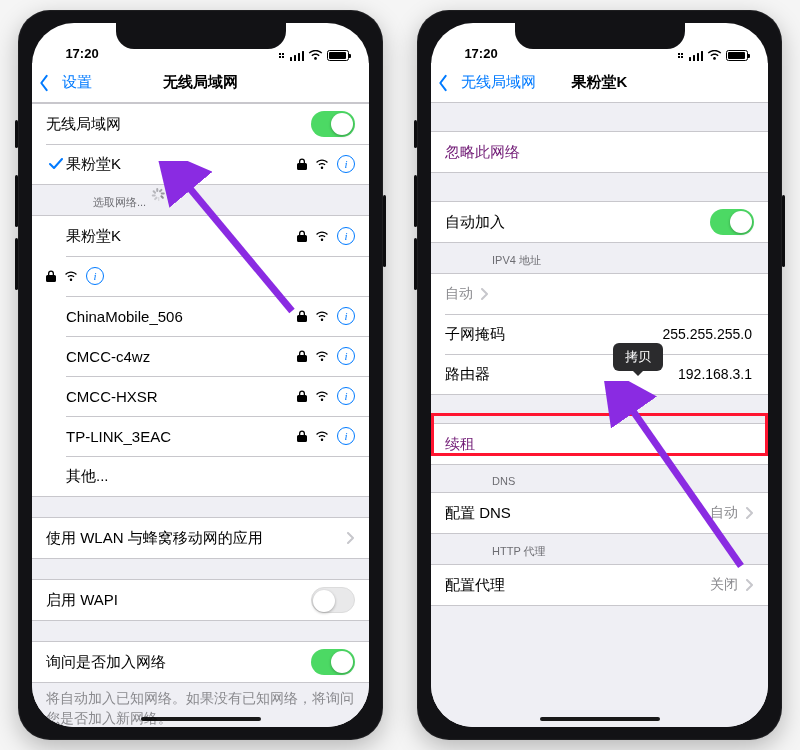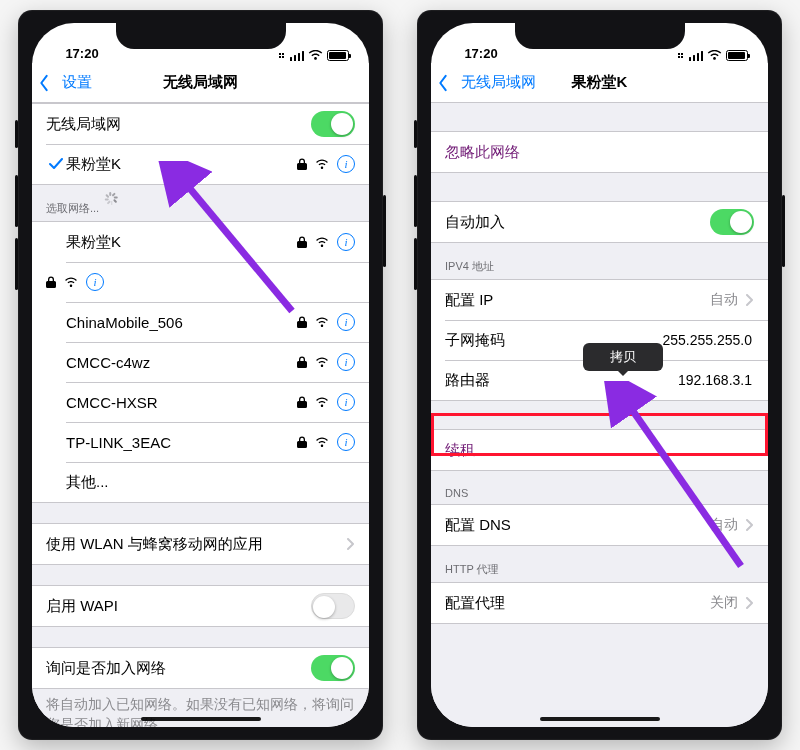--- a/index.html
+++ b/index.html
@@ -1,17 +1,17 @@
 <!DOCTYPE html>
 <html><head>
 <meta charset="utf-8">
 <style>
   * { box-sizing: border-box; margin: 0; padding: 0; }
   body { background: #f5f5f5; font-family: -apple-system, "Helvetica Neue", Arial, sans-serif; width: 800px; height: 750px; position: relative; }
-  .phone { position: absolute; width: 365px; height: 730px; background: #121215; border-radius: 14px; box-shadow: 0 8px 24px rgba(0,0,0,.25), inset 0 0 2px rgba(255,255,255,.2); }
+  .phone { position: absolute; width: 365px; height: 730px; background: #121215; border-radius: 32px; box-shadow: 0 8px 24px rgba(0,0,0,.25), inset 0 0 2px rgba(255,255,255,.2); }
   .phone1 { left: 18px; top: 10px; }
   .phone2 { left: 417px; top: 10px; }
   .side-btn { position: absolute; background: #0c0c0e; border-radius: 3px; }
   .sb-left1 { left: -3px; top: 110px; width: 3px; height: 28px; }
   .sb-left2 { left: -3px; top: 165px; width: 3px; height: 52px; }
   .sb-left3 { left: -3px; top: 228px; width: 3px; height: 52px; }
   .sb-right { right: -3px; top: 185px; width: 3px; height: 72px; }
   .screen { position: absolute; left: 14px; right: 14px; top: 13px; bottom: 13px; background: #fff; border-radius: 42px; overflow: hidden; }
   .notch { position: absolute; top: 0; left: 50%; transform: translateX(-50%); width: 170px; height: 26px; background: #121215; border-bottom-left-radius: 18px; border-bottom-right-radius: 18px; z-index: 50; }
   .status-bar { height: 40px; display: flex; align-items: flex-end; padding: 0 20px 2px; font-size: 13px; font-weight: 600; color: #000; }
@@ -32,21 +32,21 @@
   .batt i { position:absolute; left:1px; top:1px; bottom:1px; width: 85%; background:#000; border-radius:1px; }
   .nav-bar { height: 40px; border-bottom: .5px solid #c8c7cc; display:flex; align-items:center; position:relative; background:#f8f8f8; }
   .phone2 .nav-bar, .phone1 .nav-bar { background:#fff; }
   .nav-back { display:flex; align-items:center; color:#007aff; font-size:15px; padding-left:6px; gap:12px; }
   .chev-l { width:12px; height:18px; }
   .nav-title { position:absolute; left:0; right:0; text-align:center; font-size:15px; font-weight:600; color:#000; pointer-events:none; }
   .content { position:absolute; top: 80px; left:0; right:0; bottom:0; overflow:hidden; background:#efeff4; }
   .group { background:#fff; border-top:.5px solid #c8c7cc; border-bottom:.5px solid #c8c7cc; }
   .gap { height: 28px; }
   .gap.small { height: 20px; }
-  .header { font-size: 11px; color:#6d6d72; padding: 16px 14px 5px; text-transform: none; display:flex; align-items:flex-start; gap:6px; }
+  .header { font-size: 11px; color:#6d6d72; padding: 10px 14px 5px; text-transform: none; display:flex; align-items:flex-end; gap:6px;margin-left:47px; }
   .footer { font-size: 14px; color:#8a8a8e; padding: 6px 14px 8px; line-height:1.4; }
   .row { display:flex; align-items:center; height: 40px; padding: 0 14px; position:relative; font-size:15px; color:#000; }
   .row + .row::before { content:""; position:absolute; left:14px; right:0; top:0; height:.5px; background:#c8c7cc; }
   .row.indent + .row.indent::before { left: 34px; }
   .row .label { flex:1; white-space:nowrap; overflow:hidden; text-overflow:ellipsis; }
   .row .val { color:#8a8a8e; font-size:14px; margin-right:2px; }
   .row .val.black { color:#000; }
   .row.link .label { color:#701a75; }
   .check { width:20px; display:flex; justify-content:center; color:#007aff; margin-right:0px; }
   .indent .label { margin-left: 20px; }
@@ -57,21 +57,21 @@
   .disclosure { width:8px; height:12px; margin-left:6px; }
   .switch { width:44px; height:26px; border-radius:13px; position:relative; }
   .switch.on { background:#4cd964; }
   .switch.off { background:#e9e9ea; border:1px solid #dcdcdc; }
   .knob { position:absolute; top:2px; width:22px; height:22px; background:#fff; border-radius:50%; box-shadow:0 1px 3px rgba(0,0,0,.3); }
   .switch.on .knob { right:2px; }
   .switch.off .knob { left:1px; }
   .spinner { width:13px; height:13px; position:relative; }
   .spinner span { position:absolute; left:50%; top:50%; width:1.5px; height:4px; background:#8e8e93; border-radius:1px; transform-origin: 0 -2.5px; }
   .hl-red { position:absolute; border:3px solid #ff1430; pointer-events:none; z-index:30; }
-  .tooltip { position:absolute; background:#2b2b2d; color:#fff; font-size:13px; padding:5px 27px; border-radius:6px; z-index:31; }
+  .tooltip { position:absolute; background:#2b2b2d; color:#fff; font-size:13px; padding:5px 12px; border-radius:6px; z-index:31; }
   .tooltip::after { content:""; position:absolute; bottom:-5px; left:50%; transform:translateX(-50%); border:5px solid transparent; border-top-color:#2b2b2d; border-bottom:none; }
   .arrow { position:absolute; z-index:40; pointer-events:none; }
   .home-ind { position:absolute; bottom:6px; left:50%; transform:translateX(-50%); width:120px; height:4px; background:#000; border-radius:3px; opacity:.9; z-index:60; }
 </style>
 </head>
 <body>
 
 <div class="phone phone1">
   <div class="side-btn sb-left1"></div>
     <div class="side-btn sb-left2"></div>
@@ -346,21 +346,20 @@
           <span class="label">自动加入</span>
           <div class="switch on">
               <div class="knob"></div>
             </div>
         </div>
       </div>
 
       <div class="header">IPV4 地址</div>
       <div class="group">
         <div class="row">
-          <span class="label">配置 IP</span>
           <span class="val">自动</span>
           <svg class="disclosure" viewBox="0 0 8 12">
               <path d="M1 1l5 5-5 5" stroke="#c7c7cc" stroke-width="2" fill="none" stroke-linecap="round" stroke-linejoin="round"></path>
             </svg>
         </div>
         <div class="row">
           <span class="label">子网掩码</span>
           <span class="val black">255.255.255.0</span>
         </div>
         <div class="row">

